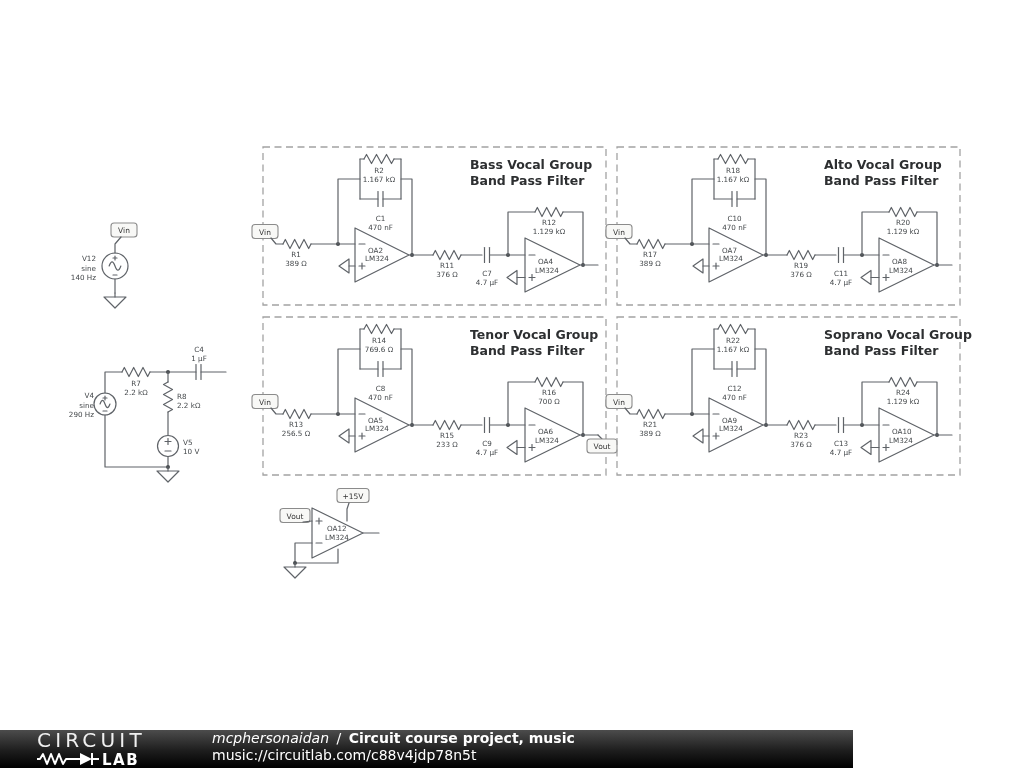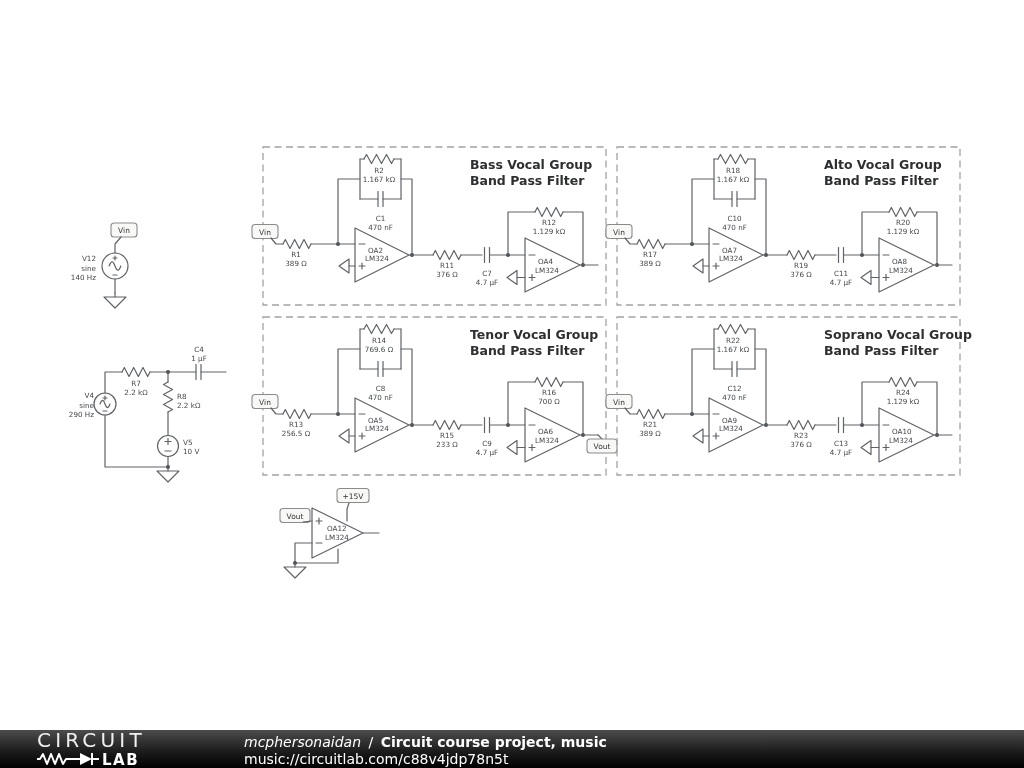--- a/index.html
+++ b/index.html
@@ -9,28 +9,28 @@
   
   .w{fill:none;stroke:#5f6368;stroke-width:1.2;stroke-linecap:round;stroke-linejoin:round;}
   .gnd{fill:none;stroke:#5f6368;stroke-width:1.2;stroke-linejoin:round;}
   .dashed{fill:none;stroke:#a3a3a3;stroke-width:1.3;stroke-dasharray:7 4.5;}
   .dotf{fill:#4a4e52;stroke:none;}
   .flag{fill:#f8f8f6;stroke:#8b8b8b;stroke-width:1.1;}
   .flagtxt{font:7.5px "DejaVu Sans",sans-serif;fill:#333;}
   .lbl{font:7.2px "DejaVu Sans",sans-serif;fill:#43474a;}
   .title{font:bold 12.5px "DejaVu Sans",sans-serif;fill:#2d2f31;}
   
-  .footer{position:absolute;left:0;top:730px;width:1024px;height:38px;
+  .footer{position:absolute;left:0;top:730px;width:853px;height:38px;
           background:linear-gradient(180deg,#4c4c4c 0%,#1d1d1d 55%,#000 100%);
-          display:flex;align-items:flex-end;}
+          display:flex;align-items:flex-start;}
   .logo-svg{margin-left:36px;flex:0 0 auto;}
   .logo-circuit{font:20px "DejaVu Sans",sans-serif;fill:#f0f0f0;letter-spacing:4.2px;}
   .logo-lab{font:bold 15px "DejaVu Sans",sans-serif;fill:#fff;letter-spacing:1.5px;}
   .logo-wire{stroke:#fff;stroke-width:2;fill:none;stroke-linejoin:round;}
-  .footer-lines{margin-left:48px;color:#fff;}
+  .footer-lines{margin-left:16px;color:#fff;}
   .ft-line1{font-size:14px;line-height:17px;white-space:nowrap;}
   .ft-author{font-style:italic;}
   .ft-sep{margin:0 3px;}
   .ft-title{font-weight:bold;}
   .ft-url{font-size:14px;line-height:17px;white-space:nowrap;}
 </style>
 </head>
 <body>
 
 <div class="stage">

